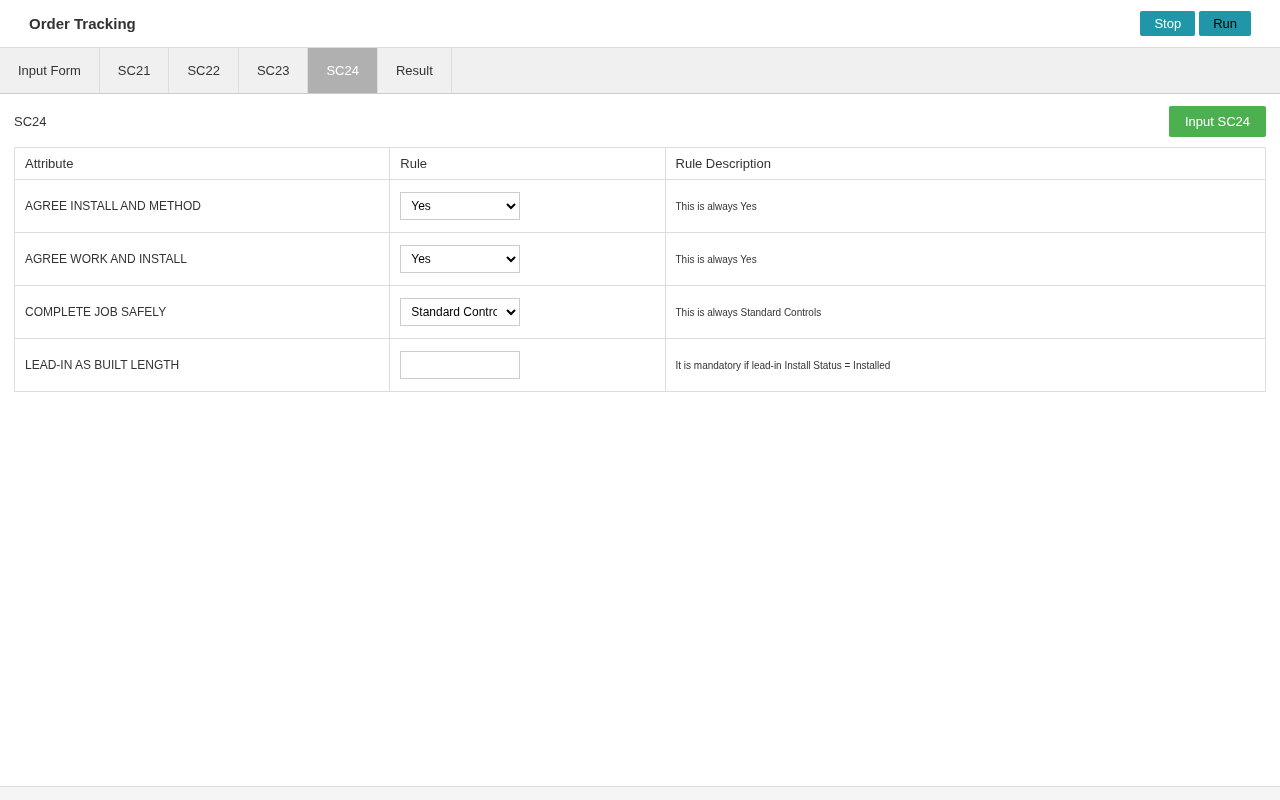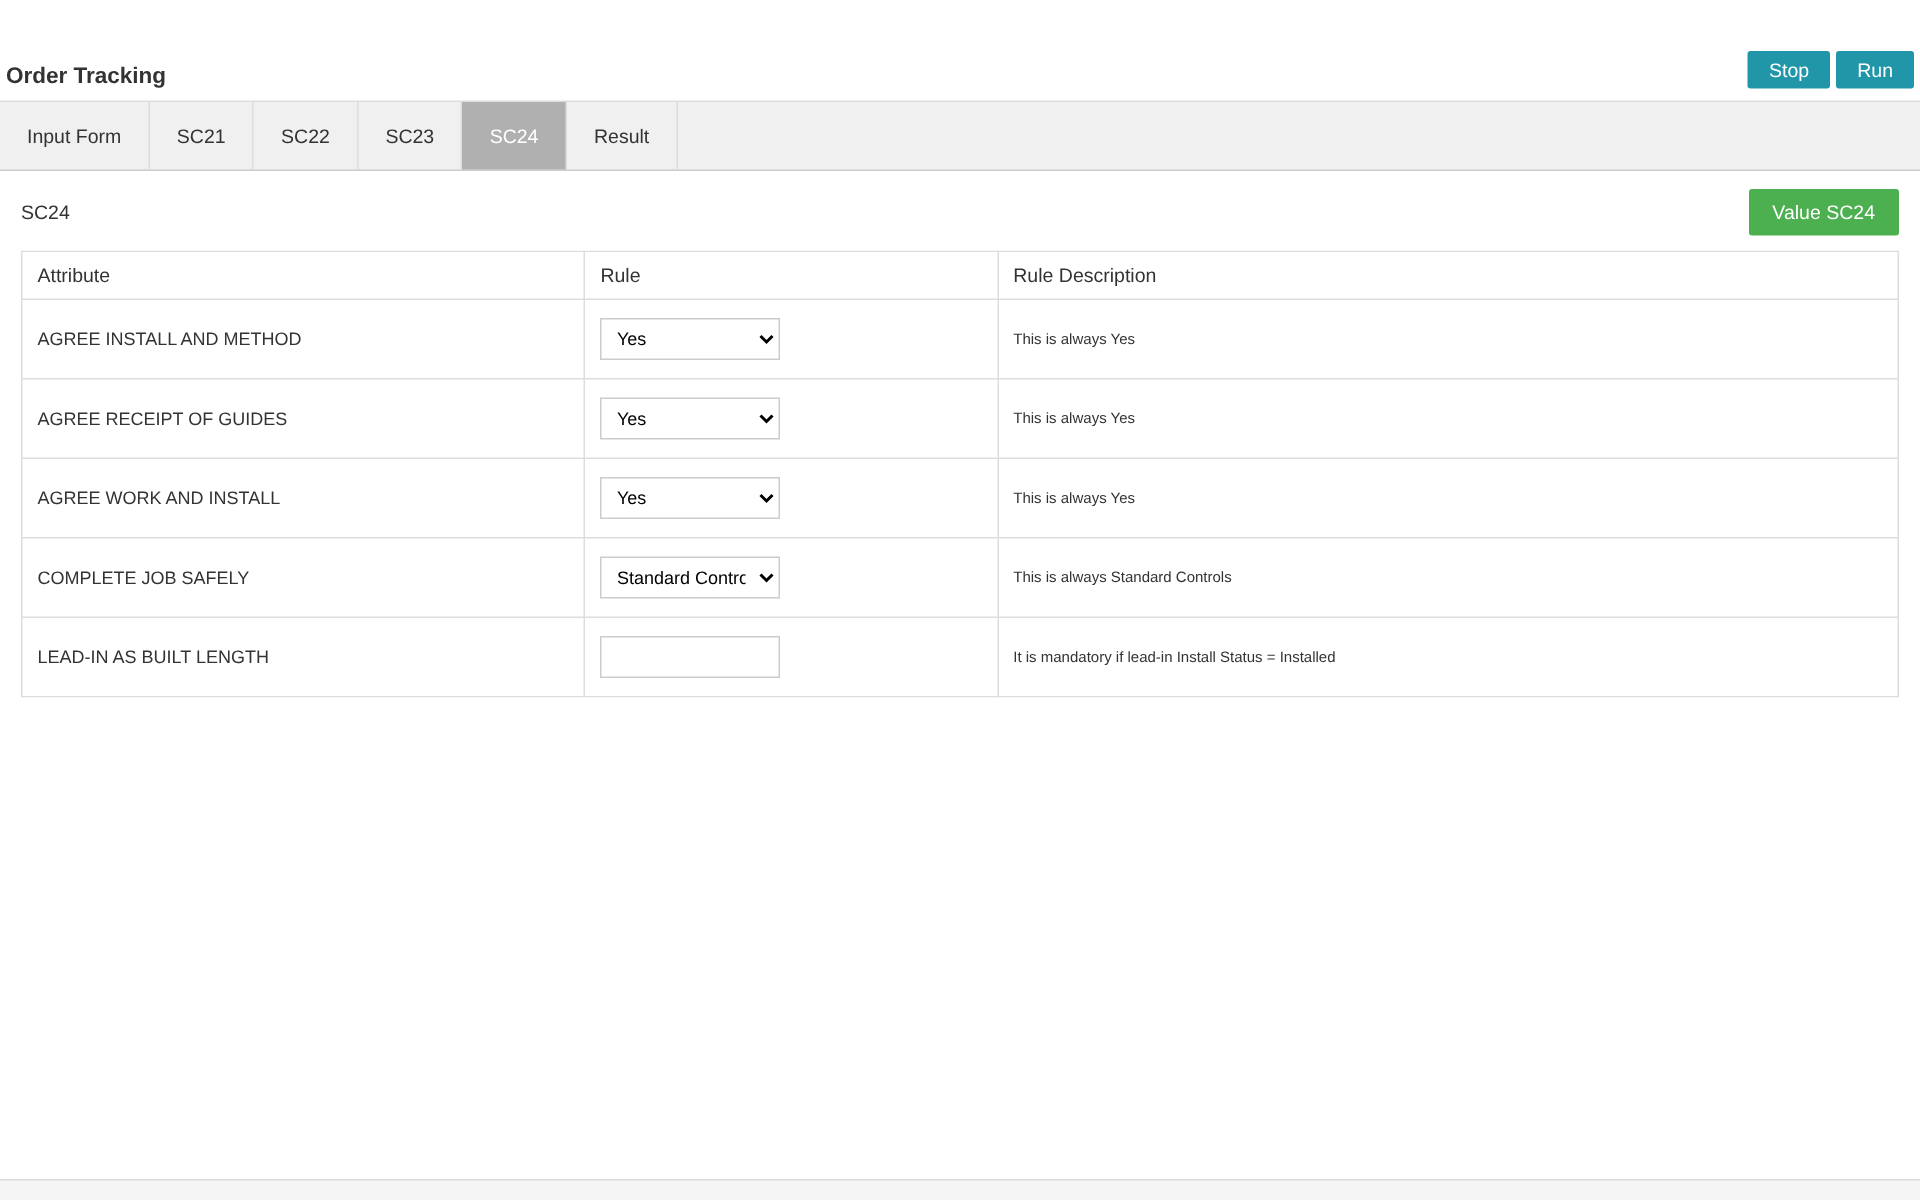--- a/index.html
+++ b/index.html
@@ -1,27 +1,26 @@
 <!DOCTYPE html>
 <html><head>
   <meta charset="utf-8">
   <style>
     * { box-sizing: border-box; margin: 0; padding: 0; }
     body { font-family: Arial, sans-serif; font-size: 13px; background: #fff; color: #333; overflow-x: hidden; }
 
     
     .header {
       display: flex;
-      align-items: flex-end;
+      align-items: center;
       justify-content: space-between;
       background: #fff;
-      padding: 8px 4px;
+      padding: 8px 29px;
       border-bottom: 1px solid #ddd;
       height: 48px;
-      margin-top: 20px;
     }
     .header-title {
       font-size: 15px;
       font-weight: bold;
       color: #333;
     }
     .header-buttons {
       display: flex;
       gap: 4px;
     }
@@ -29,21 +28,21 @@
       background: #2196a8;
       color: #fff;
       border: none;
       padding: 5px 14px;
       font-size: 13px;
       cursor: pointer;
       border-radius: 2px;
     }
     .btn-run {
       background: #2196a8;
-      color: #ffffff;
+      color: #000000;
       border: none;
       padding: 5px 14px;
       font-size: 13px;
       cursor: pointer;
       border-radius: 2px;
     }
 
     
     .tabs-bar {
       background: #f0f0f0;
@@ -193,44 +192,39 @@
   <div class="tab">SC21</div>
   <div class="tab">SC22</div>
   <div class="tab">SC23</div>
   <div class="tab active">SC24</div>
   <div class="tab">Result</div>
 </div>
 
 <div class="page-content">
   <div class="page-header-row">
     <span class="page-section-title">SC24</span>
-    <button class="btn-update">Value SC24</button>
+    <button class="btn-update">Input SC24</button>
   </div>
 
   <div class="table-wrapper">
     <table class="data-table">
       <thead>
         <tr>
           <th>Attribute</th>
           <th>Rule</th>
           <th>Rule Description</th>
         </tr>
       </thead>
       <tbody id="table-body">
       <tr>
             <td>AGREE INSTALL AND METHOD</td>
             <td><select class="field-select"><option value="Yes">Yes</option><option value="No">No</option></select></td>
             <td class="rule-black">This is always Yes</td>
           </tr>
           <tr>
-            <td>AGREE RECEIPT OF GUIDES</td>
-            <td><select class="field-select"><option value="Yes">Yes</option><option value="No">No</option></select></td>
-            <td class="rule-black">This is always Yes</td>
-          </tr>
-          <tr>
             <td>AGREE WORK AND INSTALL</td>
             <td><select class="field-select"><option value="Yes">Yes</option><option value="No">No</option></select></td>
             <td class="rule-black">This is always Yes</td>
           </tr>
           <tr>
             <td>COMPLETE JOB SAFELY</td>
             <td><select class="field-select"><option value="Standard Control">Standard Control</option><option value="Other">Other</option></select></td>
             <td class="rule-black">This is always Standard Controls</td>
           </tr>
           <tr>

